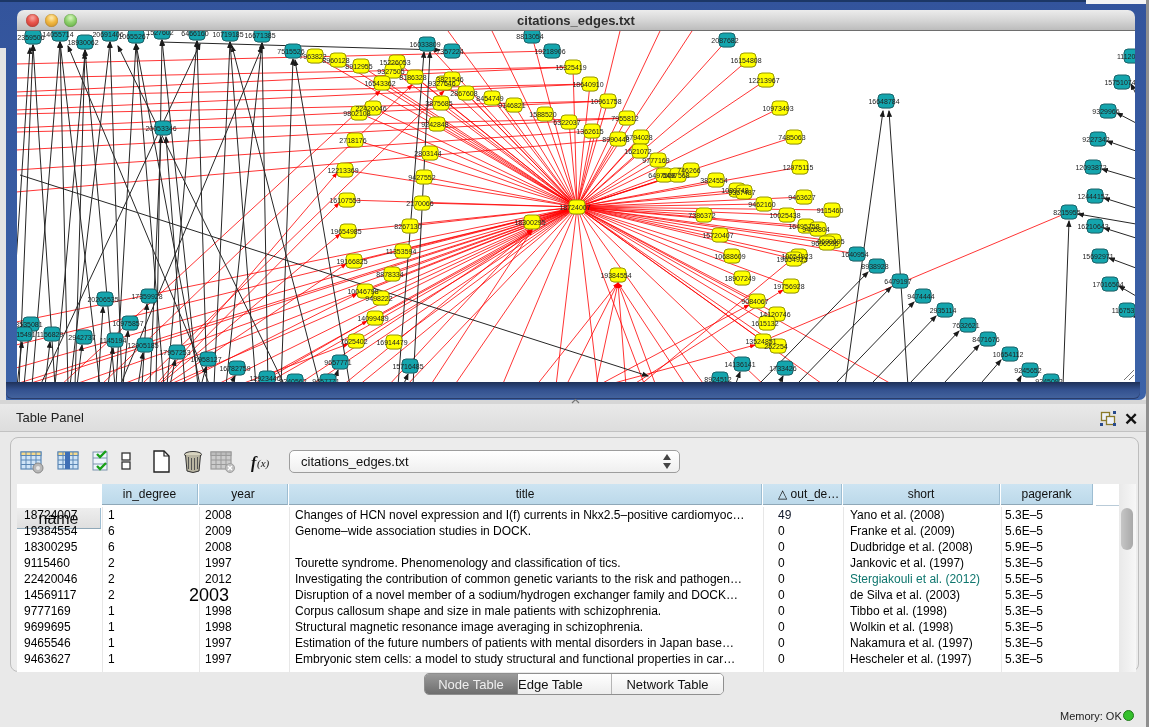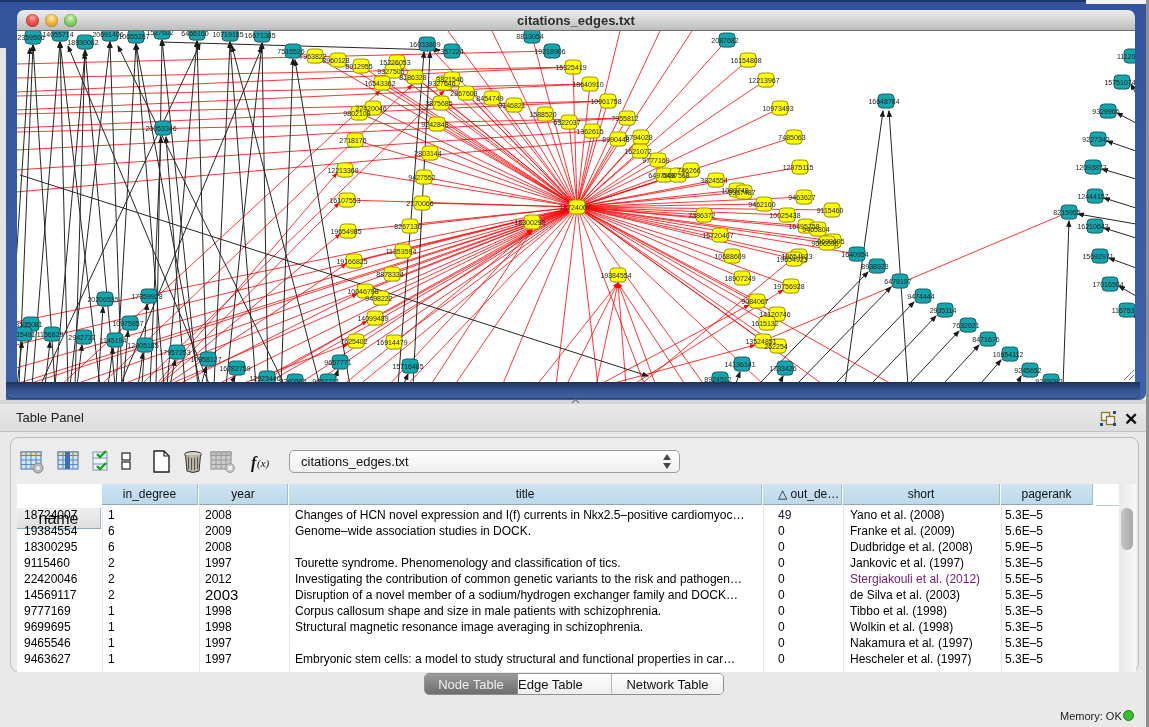--- a/index.html
+++ b/index.html
@@ -770,25 +770,25 @@
     <div style="position:absolute;top:48px;height:16px;left:205px;width:84px;font-size:12px;line-height:16px;color:#000;white-space:nowrap;overflow:hidden">1997</div>
     <div style="position:absolute;top:48px;height:16px;left:295px;width:468px;font-size:12px;line-height:16px;color:#000;white-space:nowrap;overflow:hidden">Tourette syndrome. Phenomenology and classification of tics.</div>
     <div style="position:absolute;top:48px;height:16px;left:778px;width:65px;font-size:12px;line-height:16px;color:#000;white-space:nowrap;overflow:hidden">0</div>
     <div style="position:absolute;top:48px;height:16px;left:850px;width:151px;font-size:12px;line-height:16px;color:#000;white-space:nowrap;overflow:hidden">Jankovic et al. (1997)</div>
     <div style="position:absolute;top:48px;height:16px;left:1005px;width:89px;font-size:12px;line-height:16px;color:#000;white-space:nowrap;overflow:hidden">5.3E–5</div>
     <div style="position:absolute;top:64px;height:16px;left:24px;width:78px;font-size:12px;line-height:16px;color:#000;white-space:nowrap;overflow:hidden">22420046</div>
     <div style="position:absolute;top:64px;height:16px;left:108px;width:91px;font-size:12px;line-height:16px;color:#000;white-space:nowrap;overflow:hidden">2</div>
     <div style="position:absolute;top:64px;height:16px;left:205px;width:84px;font-size:12px;line-height:16px;color:#000;white-space:nowrap;overflow:hidden">2012</div>
     <div style="position:absolute;top:64px;height:16px;left:295px;width:468px;font-size:12px;line-height:16px;color:#000;white-space:nowrap;overflow:hidden">Investigating the contribution of common genetic variants to the risk and pathogen…</div>
     <div style="position:absolute;top:64px;height:16px;left:778px;width:65px;font-size:12px;line-height:16px;color:#000;white-space:nowrap;overflow:hidden">0</div>
-    <div style="position:absolute;top:64px;height:16px;left:850px;width:151px;font-size:12px;line-height:16px;color:#701a75;white-space:nowrap;overflow:hidden">Stergiakouli et al. (2012)</div>
+    <div style="position:absolute;top:64px;height:16px;left:850px;width:151px;font-size:12px;line-height:16px;color:#0f766e;white-space:nowrap;overflow:hidden">Stergiakouli et al. (2012)</div>
     <div style="position:absolute;top:64px;height:16px;left:1005px;width:89px;font-size:12px;line-height:16px;color:#000;white-space:nowrap;overflow:hidden">5.5E–5</div>
     <div style="position:absolute;top:80px;height:16px;left:24px;width:78px;font-size:12px;line-height:16px;color:#000;white-space:nowrap;overflow:hidden">14569117</div>
     <div style="position:absolute;top:80px;height:16px;left:108px;width:91px;font-size:12px;line-height:16px;color:#000;white-space:nowrap;overflow:hidden">2</div>
-    <div style="position:absolute;top:80px;height:16px;left:205px;width:84px;font-size:15px;line-height:16px;color:#000;white-space:nowrap;overflow:hidden">2003</div>
+    <div style="position:absolute;top:80px;height:16px;left:189px;width:84px;font-size:18px;line-height:16px;color:#000;white-space:nowrap;overflow:hidden">2003</div>
     <div style="position:absolute;top:80px;height:16px;left:295px;width:468px;font-size:12px;line-height:16px;color:#000;white-space:nowrap;overflow:hidden">Disruption of a novel member of a sodium/hydrogen exchanger family and DOCK…</div>
     <div style="position:absolute;top:80px;height:16px;left:778px;width:65px;font-size:12px;line-height:16px;color:#000;white-space:nowrap;overflow:hidden">0</div>
     <div style="position:absolute;top:80px;height:16px;left:850px;width:151px;font-size:12px;line-height:16px;color:#000;white-space:nowrap;overflow:hidden">de Silva et al. (2003)</div>
     <div style="position:absolute;top:80px;height:16px;left:1005px;width:89px;font-size:12px;line-height:16px;color:#000;white-space:nowrap;overflow:hidden">5.3E–5</div>
     <div style="position:absolute;top:96px;height:16px;left:24px;width:78px;font-size:12px;line-height:16px;color:#000;white-space:nowrap;overflow:hidden">9777169</div>
     <div style="position:absolute;top:96px;height:16px;left:108px;width:91px;font-size:12px;line-height:16px;color:#000;white-space:nowrap;overflow:hidden">1</div>
     <div style="position:absolute;top:96px;height:16px;left:205px;width:84px;font-size:12px;line-height:16px;color:#000;white-space:nowrap;overflow:hidden">1998</div>
     <div style="position:absolute;top:96px;height:16px;left:295px;width:468px;font-size:12px;line-height:16px;color:#000;white-space:nowrap;overflow:hidden">Corpus callosum shape and size in male patients with schizophrenia.</div>
     <div style="position:absolute;top:96px;height:16px;left:778px;width:65px;font-size:12px;line-height:16px;color:#000;white-space:nowrap;overflow:hidden">0</div>
     <div style="position:absolute;top:96px;height:16px;left:850px;width:151px;font-size:12px;line-height:16px;color:#000;white-space:nowrap;overflow:hidden">Tibbo et al. (1998)</div>
@@ -796,20 +796,21 @@
     <div style="position:absolute;top:112px;height:16px;left:24px;width:78px;font-size:12px;line-height:16px;color:#000;white-space:nowrap;overflow:hidden">9699695</div>
     <div style="position:absolute;top:112px;height:16px;left:108px;width:91px;font-size:12px;line-height:16px;color:#000;white-space:nowrap;overflow:hidden">1</div>
     <div style="position:absolute;top:112px;height:16px;left:205px;width:84px;font-size:12px;line-height:16px;color:#000;white-space:nowrap;overflow:hidden">1998</div>
     <div style="position:absolute;top:112px;height:16px;left:295px;width:468px;font-size:12px;line-height:16px;color:#000;white-space:nowrap;overflow:hidden">Structural magnetic resonance image averaging in schizophrenia.</div>
     <div style="position:absolute;top:112px;height:16px;left:778px;width:65px;font-size:12px;line-height:16px;color:#000;white-space:nowrap;overflow:hidden">0</div>
     <div style="position:absolute;top:112px;height:16px;left:850px;width:151px;font-size:12px;line-height:16px;color:#000;white-space:nowrap;overflow:hidden">Wolkin et al. (1998)</div>
     <div style="position:absolute;top:112px;height:16px;left:1005px;width:89px;font-size:12px;line-height:16px;color:#000;white-space:nowrap;overflow:hidden">5.3E–5</div>
     <div style="position:absolute;top:128px;height:16px;left:24px;width:78px;font-size:12px;line-height:16px;color:#000;white-space:nowrap;overflow:hidden">9465546</div>
     <div style="position:absolute;top:128px;height:16px;left:108px;width:91px;font-size:12px;line-height:16px;color:#000;white-space:nowrap;overflow:hidden">1</div>
     <div style="position:absolute;top:128px;height:16px;left:205px;width:84px;font-size:12px;line-height:16px;color:#000;white-space:nowrap;overflow:hidden">1997</div>
+    <div style="position:absolute;top:128px;height:16px;left:295px;width:468px;font-size:12px;line-height:16px;color:#000;white-space:nowrap;overflow:hidden">Estimation of the future numbers of patients with mental disorders in Japan base…</div>
     <div style="position:absolute;top:128px;height:16px;left:778px;width:65px;font-size:12px;line-height:16px;color:#000;white-space:nowrap;overflow:hidden">0</div>
     <div style="position:absolute;top:128px;height:16px;left:850px;width:151px;font-size:12px;line-height:16px;color:#000;white-space:nowrap;overflow:hidden">Nakamura et al. (1997)</div>
     <div style="position:absolute;top:128px;height:16px;left:1005px;width:89px;font-size:12px;line-height:16px;color:#000;white-space:nowrap;overflow:hidden">5.3E–5</div>
     <div style="position:absolute;top:144px;height:16px;left:24px;width:78px;font-size:12px;line-height:16px;color:#000;white-space:nowrap;overflow:hidden">9463627</div>
     <div style="position:absolute;top:144px;height:16px;left:108px;width:91px;font-size:12px;line-height:16px;color:#000;white-space:nowrap;overflow:hidden">1</div>
     <div style="position:absolute;top:144px;height:16px;left:205px;width:84px;font-size:12px;line-height:16px;color:#000;white-space:nowrap;overflow:hidden">1997</div>
     <div style="position:absolute;top:144px;height:16px;left:295px;width:468px;font-size:12px;line-height:16px;color:#000;white-space:nowrap;overflow:hidden">Embryonic stem cells: a model to study structural and functional properties in car…</div>
     <div style="position:absolute;top:144px;height:16px;left:778px;width:65px;font-size:12px;line-height:16px;color:#000;white-space:nowrap;overflow:hidden">0</div>
     <div style="position:absolute;top:144px;height:16px;left:850px;width:151px;font-size:12px;line-height:16px;color:#000;white-space:nowrap;overflow:hidden">Hescheler et al. (1997)</div>
     <div style="position:absolute;top:144px;height:16px;left:1005px;width:89px;font-size:12px;line-height:16px;color:#000;white-space:nowrap;overflow:hidden">5.3E–5</div>

